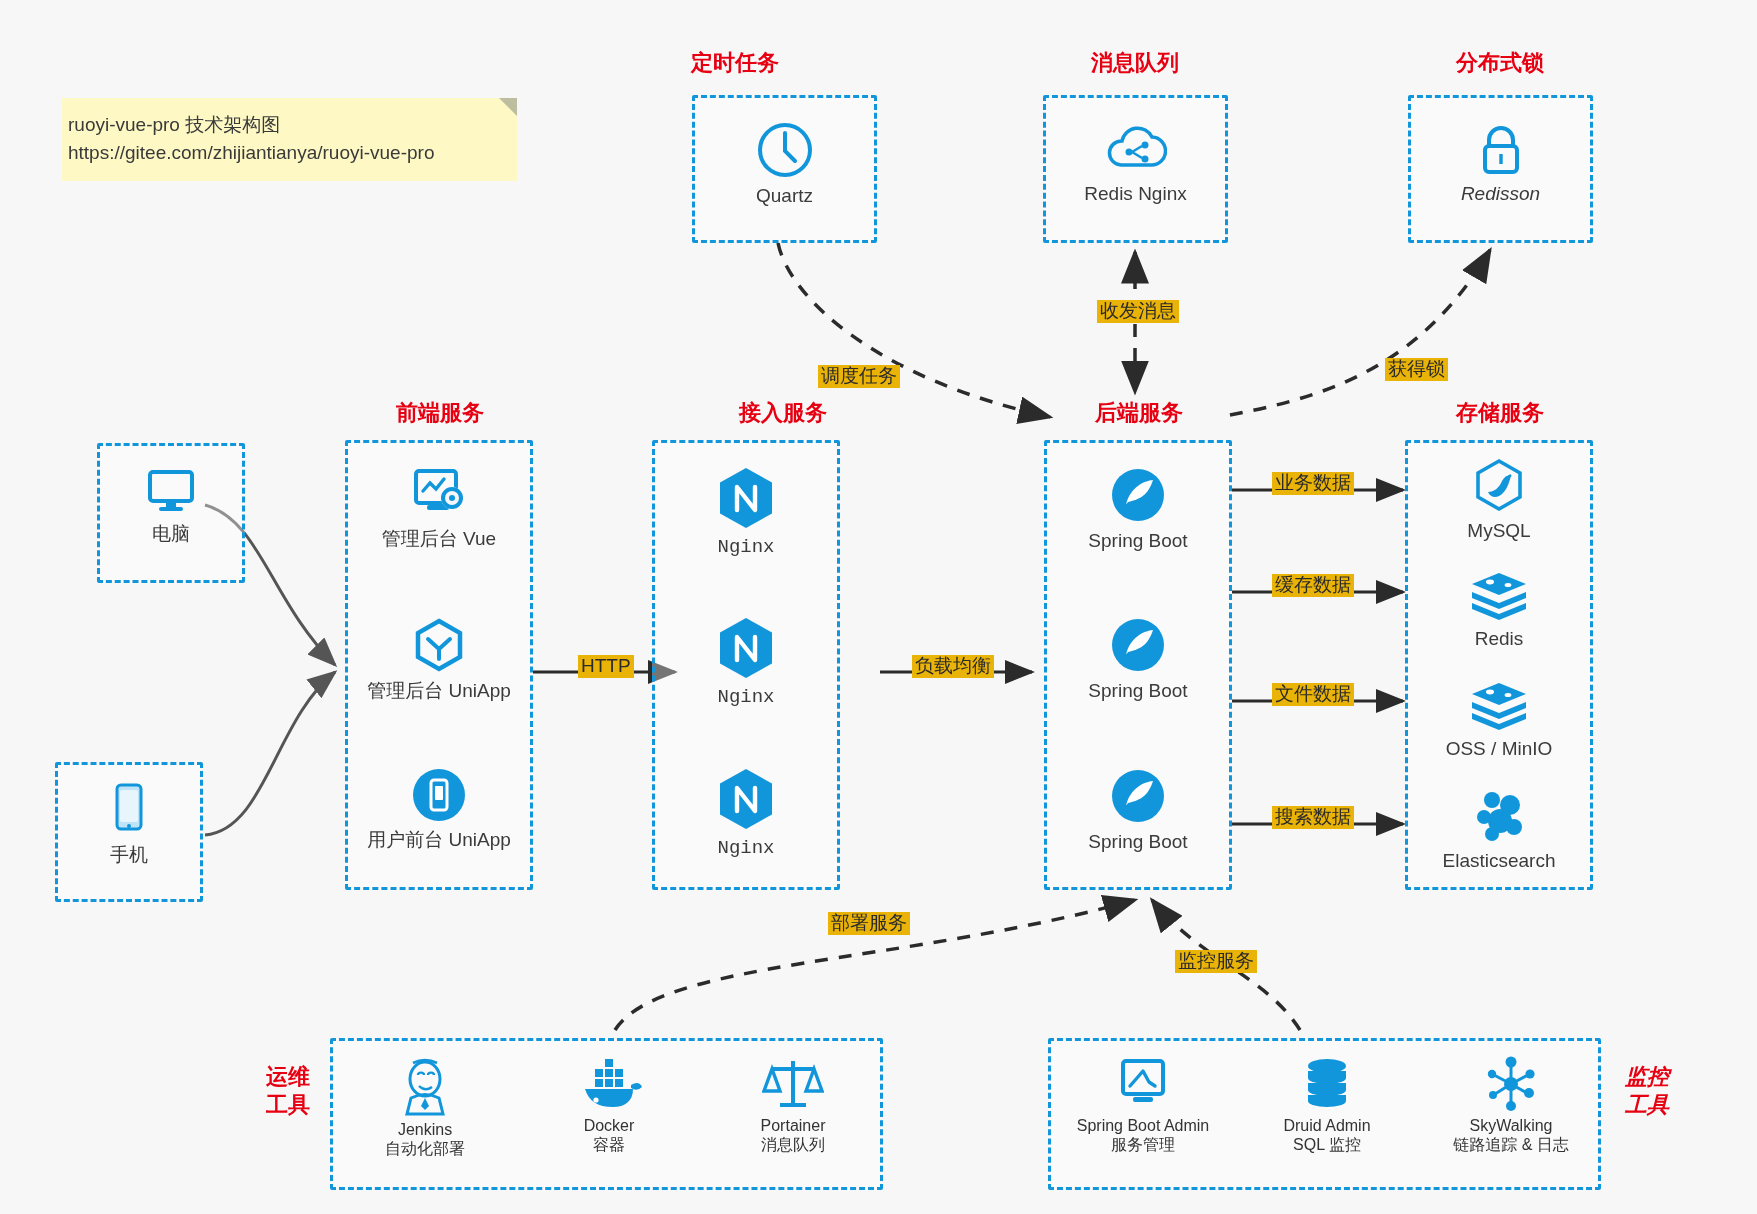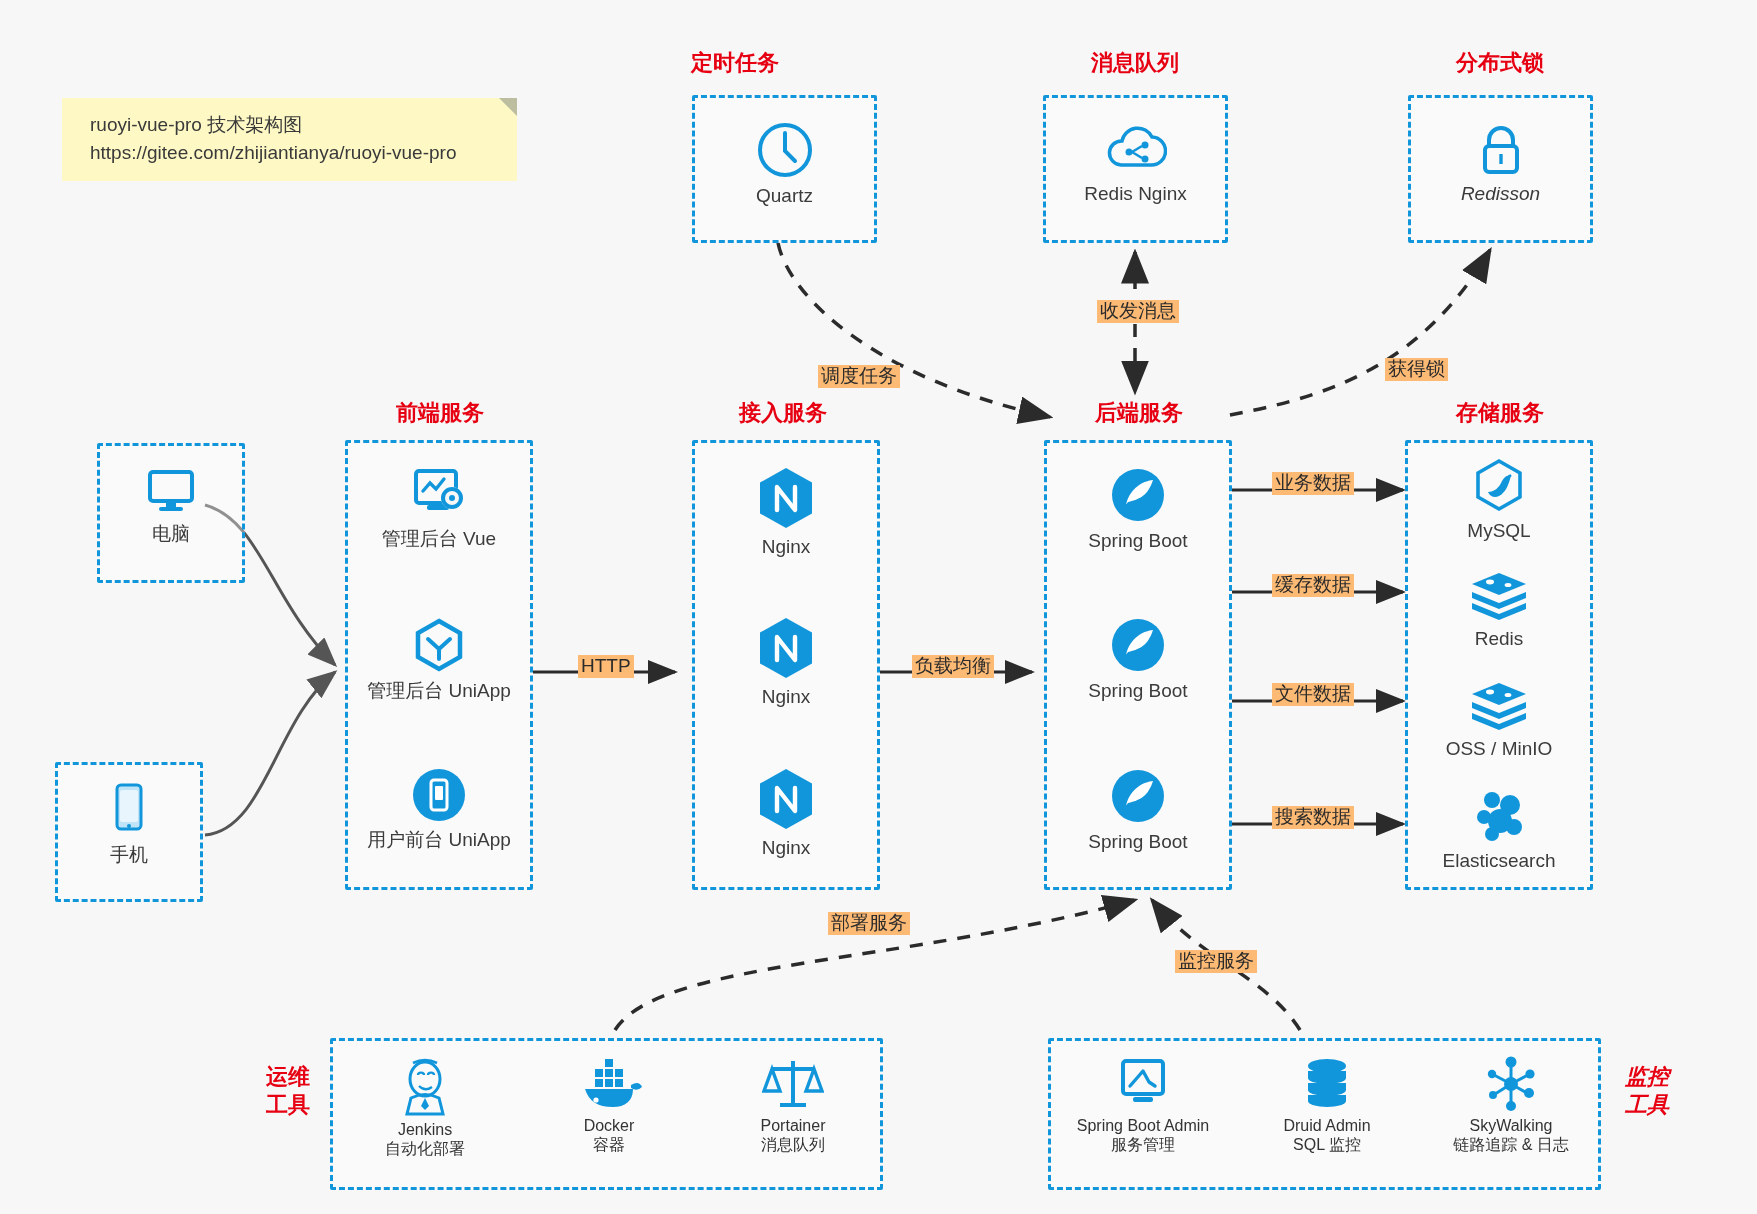--- a/index.html
+++ b/index.html
@@ -19,21 +19,21 @@
     position: absolute;
     left: 0; top: 0;
     width: 1757px;
     height: 1214px;
   }
   .abs { position: absolute; box-sizing: border-box; }
 
   
   .note {
     background: #fdf8c4;
-    padding: 13px 18px 15px 28px;
+    padding: 13px 18px 15px 6px;
     font-size: 19px;
     line-height: 1.45;
     color: #3a3a3a;
     white-space: nowrap;
   }
   .note .fold {
     position: absolute;
     right: 0; top: 0;
     width: 0; height: 0;
     border-left: 18px solid transparent;
@@ -74,21 +74,21 @@
     color: #3b3b3b;
     white-space: nowrap;
     line-height: 1.3;
   }
 
   
   .edgelabel {
     position: absolute;
     font-size: 19px;
     color: #2b2b2b;
-    background: #fdba74;
+    background: #eab308;
     padding: 0 3px;
     white-space: nowrap;
     line-height: 1.2;
   }
   .edgelabel.en { font-size: 19px; }
 </style>
 </head>
 <body>
 
 <svg id="canvas" viewBox="0 0 1757 1214">
@@ -236,21 +236,21 @@
           <circle cx="29" cy="29" r="26" fill="#1296db"></circle>
           <rect x="21" y="14" width="16" height="30" rx="3" fill="none" stroke="#ffffff" stroke-width="3"></rect>
           <rect x="25" y="20" width="8" height="14" rx="1" fill="#ffffff"></rect>
         </svg>
     </span>
     <span class="lbl">用户前台 UniApp</span>
   </div>
 </div>
 
 <div class="abs grouplabel" style="left:688px; top:398px; width:190px;">接入服务</div>
-<div class="abs group" style="left:692px; top:440px; width:188px; height:450px;">
+<div class="abs group" style="left:652px; top:440px; width:188px; height:450px;font-family:Liberation Mono, monospace;">
   <div class="node" style="top:22px;">
     <span class="ic">
       <svg width="62" height="66" viewBox="0 0 62 66">
           <path d="M31 3 L57 17.5 L57 48.5 L31 63 L5 48.5 L5 17.5 Z" fill="#1296db"></path>
           <path d="M22 45 L22 22 L40 45 L40 22" fill="none" stroke="#ffffff" stroke-width="4.4" stroke-linejoin="round" stroke-linecap="round"></path>
         </svg>
     </span>
     <span class="lbl">Nginx</span>
   </div>
   <div class="node" style="top:172px;">

